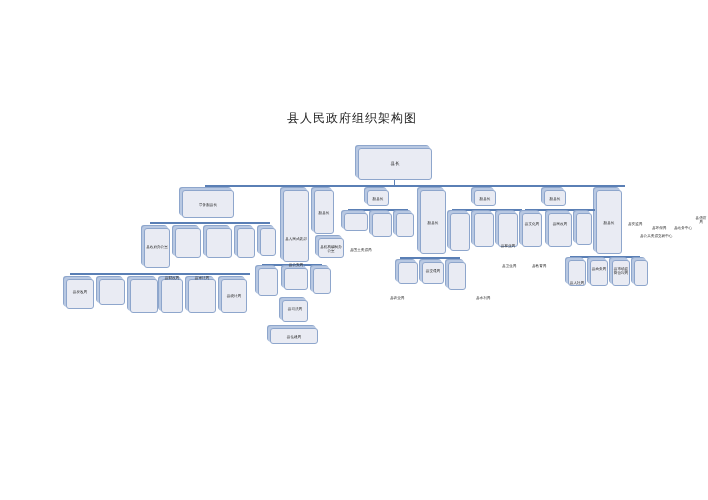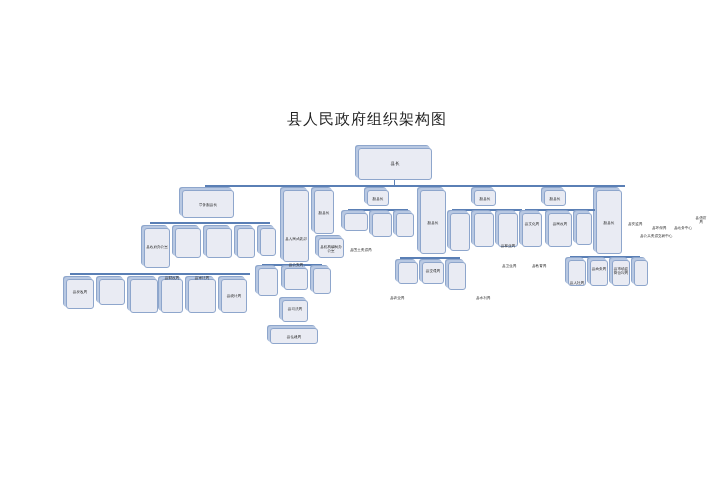--- a/index.html
+++ b/index.html
@@ -1,17 +1,17 @@
 <!DOCTYPE html>
 <html><head>
 <meta charset="utf-8">
 <style>
   html,body{margin:0;padding:0;background:#ffffff;}
   body{width:708px;height:500px;position:relative;overflow:hidden;font-family:"DejaVu Sans",sans-serif;}
-  .title{position:absolute;left:287px;top:110px;font-family:"DejaVu Serif",serif;font-size:15px;color:#222;letter-spacing:1px;}
+  .title{position:absolute;left:287px;top:110px;font-family:"DejaVu Serif",serif;font-size:12px;color:#222;letter-spacing:1px;}
   .box{position:absolute;background:#e9ebf3;border:1px solid #8ea6cc;border-radius:3px;box-shadow:-2px -2px 0 #b8c8e2, -3px -3px 0 #8ea6cc;box-sizing:border-box;}
   .lbl{position:absolute;font-size:3.6px;line-height:4.2px;color:#222;text-align:center;white-space:pre-line;}
   .line{position:absolute;background:#5a7fb5;}
   .h{height:1.5px;}
   .v{width:1px;}
 </style>
 </head>
 <body>
 
 <div class="title">县人民政府组织架构图</div>

